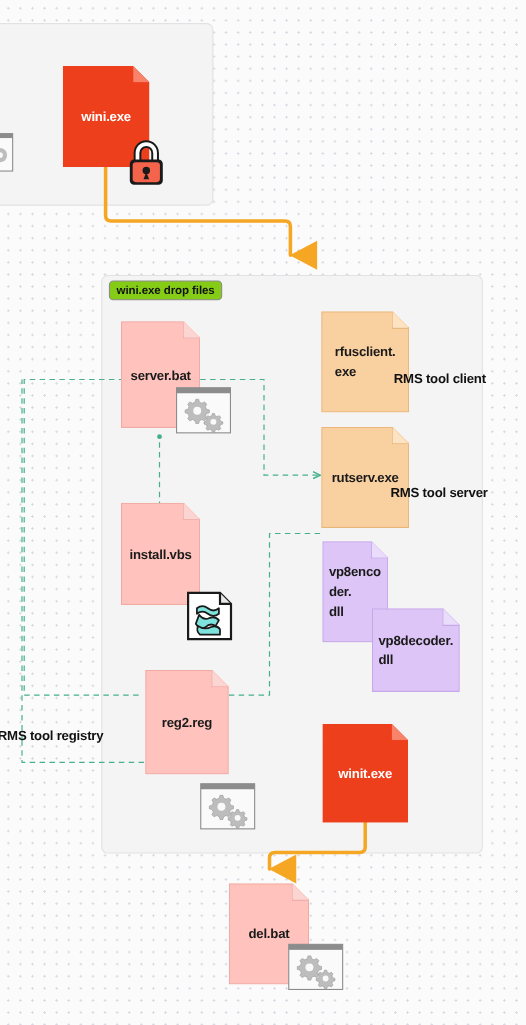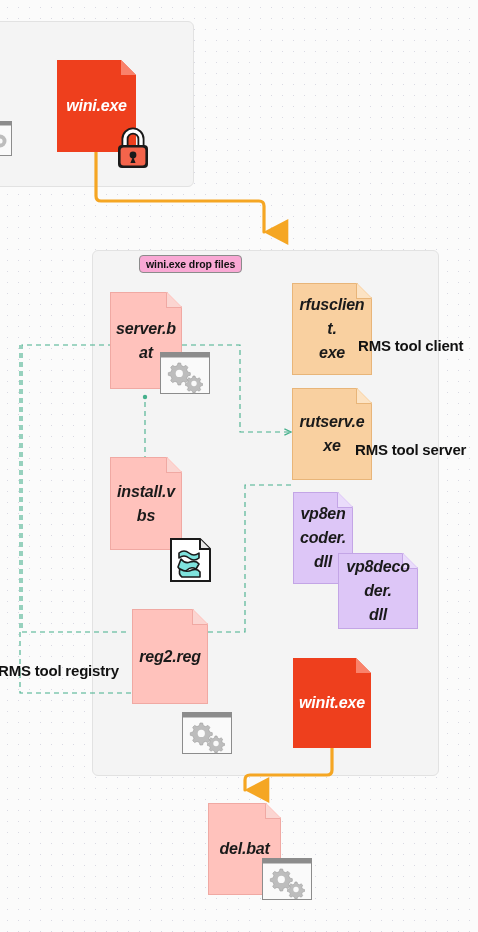--- a/index.html
+++ b/index.html
@@ -12,60 +12,59 @@
     background-position:2px 2px;
   }
   .canvas{position:absolute;inset:0;}
   .panel{
     position:absolute;background:#f4f4f4;border:1px solid #e2e2e2;border-radius:6px;
   }
   #panel-top{left:-60px;top:21px;width:252px;height:164px;}
   #panel-drop{left:92px;top:250px;width:345px;height:524px;}
   .group-label{
     position:absolute;left:99px;top:255px;
-    background:#f9a8d4;color:#111;border:1px solid #8b8b8b;border-radius:4px;
+    background:#84cc16;color:#111;border:1px solid #8b8b8b;border-radius:4px;
     font-size:10.5px;font-weight:bold;padding:2.5px 6px;line-height:1;
-    white-space:nowrap;letter-spacing:-0.1px;margin-left:40px;
+    white-space:nowrap;letter-spacing:-0.1px;
   }
   
   .file{position:absolute;display:flex;align-items:center;justify-content:center;}
   .file .shape{
     position:absolute;inset:0;
     clip-path:polygon(0 0, calc(100% - 15px) 0, 100% 15px, 100% 100%, 0 100%);
   }
   .file .fold{
     position:absolute;top:0;right:0;width:15px;height:15px;
   }
   .file .fold:before{
     content:"";position:absolute;top:0;right:0;width:15px;height:15px;
     clip-path:polygon(0 0, 100% 100%, 0 100%);
   }
   .file .label{
-    position:relative;z-index:3;font-size:16px;font-weight:bold;
-    text-align:center;line-height:1.5;letter-spacing:-0.2px;padding:0 6px;
+    position:relative;z-index:3;font-size:12px;font-weight:bold;
+    text-align:left;line-height:1.5;letter-spacing:-0.2px;padding:0 6px;
     word-break:break-word;
-    font-style:italic;
   }
   .f-pink .shape{background:#FFC2BC;border:1px solid #f0a9a3;}
   .f-pink .fold:before{background:#fbd5d1;border-left:1px solid #f0a9a3;border-bottom:1px solid #f0a9a3;}
   .f-pink .label{color:#1a1a1a;}
   .f-red .shape{background:#EE3F1D;}
   .f-red .fold:before{background:#f9826b;}
   .f-red .label{color:#ffffff;}
   .f-orange .shape{background:#F9D0A0;border:1px solid #e8b579;}
   .f-orange .fold:before{background:#fce3c4;border-left:1px solid #e8b579;border-bottom:1px solid #e8b579;}
   .f-orange .label{color:#1a1a1a;}
   .f-purple .shape{background:#DDC6F7;border:1px solid #c3a5e6;}
   .f-purple .fold:before{background:#eadcfb;border-left:1px solid #c3a5e6;border-bottom:1px solid #c3a5e6;}
   .f-purple .label{color:#1a1a1a;}
 
   
   .ico{position:absolute;z-index:6;}
   .note{
-    position:absolute;font-size:15px;font-weight:bold;color:#111;white-space:nowrap;z-index:7;
+    position:absolute;font-size:12px;font-weight:bold;color:#111;white-space:nowrap;z-index:7;
     letter-spacing:-0.2px;
   }
   svg{display:block;overflow:visible;}
 </style>
 </head>
 <body>
 
 <div class="canvas">
 
   <div class="panel" id="panel-top"></div>

